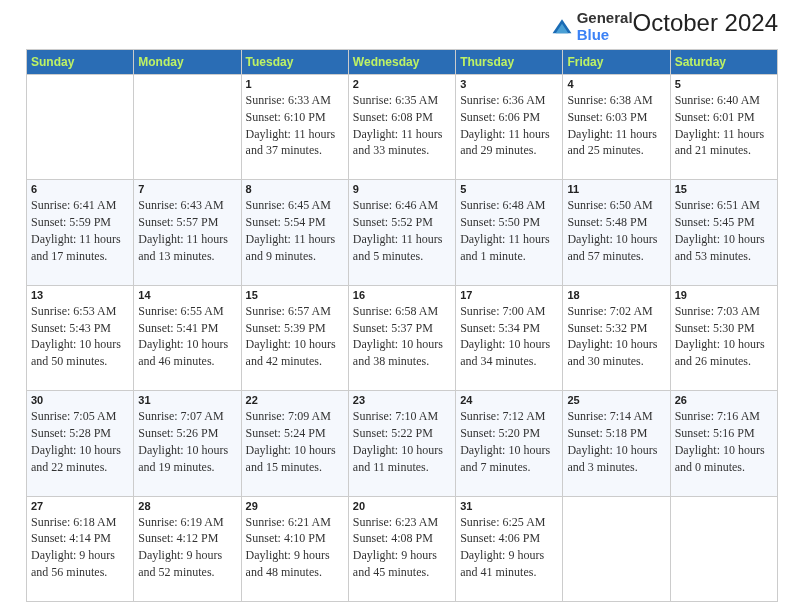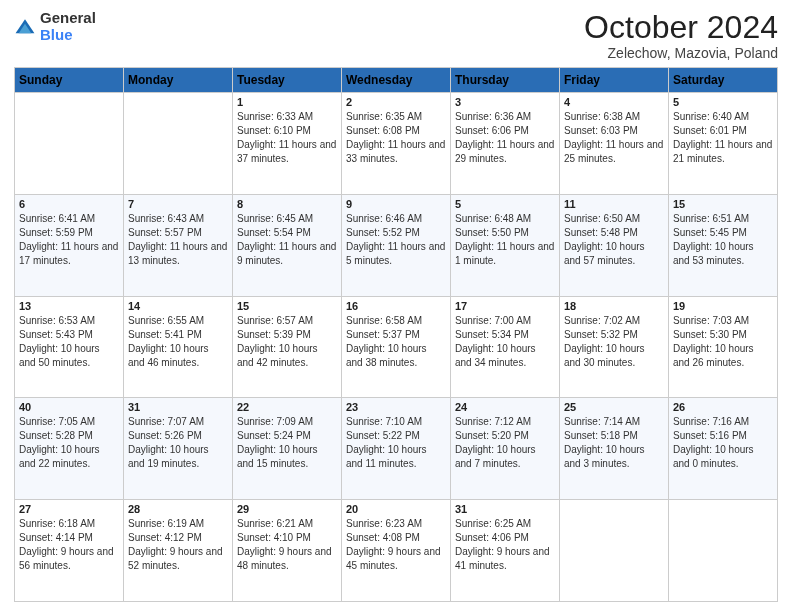--- a/index.html
+++ b/index.html
@@ -8,21 +8,22 @@
       height: 612px;
       font-family: Arial, sans-serif;
       background: #fff;
       overflow: hidden;
     }
     .page {
       width: 792px;
       height: 612px;
       display: flex;
       flex-direction: column;
-      padding: 10px 14px 10px 14px;
+      padding: 10px 14px 10px 26px;
+      align-items: flex-end;
     }
     .header {
       display: flex;
       justify-content: space-between;
       align-items: flex-start;
       margin-bottom: 6px;
     }
     .logo {
       display: flex;
       align-items: center;
@@ -36,37 +37,37 @@
     .logo-general { color: #333; }
     .logo-blue { color: #3b82f6; }
     .logo-icon {
       width: 22px;
       height: 22px;
     }
     .title-block {
       text-align: right;
     }
     .month-title {
-      font-size: 32px;
+      font-size: 24px;
       font-weight: normal;
       color: #222;
       line-height: 1.1;
     }
     .subtitle {
       font-size: 14px;
       color: #444;
     }
     .calendar {
       width: 100%;
       border-collapse: collapse;
       flex: 1;
     }
     .calendar th {
       background: #2a6db5;
-      color: #000000;
+      color: #bef264;
       font-size: 12px;
       font-weight: bold;
       padding: 5px 4px;
       text-align: left;
       border: 1px solid #ccc;
     }
     .calendar td {
       border: 1px solid #ccc;
       vertical-align: top;
       padding: 3px 4px;
@@ -75,23 +76,24 @@
       width: calc(100% / 7);
       height: 80px;
     }
     .day-num {
       font-size: 11px;
       font-weight: bold;
       color: #222;
       margin-bottom: 2px;
     }
     .day-info {
-      font-size: 10px;
+      font-size: 12px;
       color: #333;
       line-height: 1.4;
+      font-family: Liberation Serif, serif;
     }
     .empty-cell {
       background: #f9f9f9;
     }
     tr:nth-child(even) td { background: #f5f8fd; }
     tr:nth-child(odd) td { background: #fff; }
     .calendar thead tr th { background: #2a6db5; }
   </style>
 </head>
 <body>
@@ -103,21 +105,20 @@
         <polygon points="14,4 26,22 2,22" fill="#1a6bb5"></polygon>
         <polygon points="14,10 22,22 6,22" fill="#4a9fd4"></polygon>
       </svg>
       <div class="logo-text">
         <span class="logo-general">General</span><br>
         <span class="logo-blue">Blue</span>
       </div>
     </div>
     <div class="title-block">
       <div class="month-title">October 2024</div>
-      <div class="subtitle">Zelechow, Mazovia, Poland</div>
     </div>
   </div>
 
   <table class="calendar">
     <thead>
       <tr>
       <th>Sunday</th>
           <th>Monday</th>
           <th>Tuesday</th>
           <th>Wednesday</th>
@@ -206,21 +207,21 @@
             <div class="day-num">18</div>
             <div class="day-info">Sunrise: 7:02 AM<br>Sunset: 5:32 PM<br>Daylight: 10 hours and 30 minutes.</div>
           </td>
           <td>
             <div class="day-num">19</div>
             <div class="day-info">Sunrise: 7:03 AM<br>Sunset: 5:30 PM<br>Daylight: 10 hours and 26 minutes.</div>
           </td>
         </tr>
         <tr>
           <td>
-            <div class="day-num">40</div>
+            <div class="day-num">30</div>
             <div class="day-info">Sunrise: 7:05 AM<br>Sunset: 5:28 PM<br>Daylight: 10 hours and 22 minutes.</div>
           </td>
           <td>
             <div class="day-num">31</div>
             <div class="day-info">Sunrise: 7:07 AM<br>Sunset: 5:26 PM<br>Daylight: 10 hours and 19 minutes.</div>
           </td>
           <td>
             <div class="day-num">22</div>
             <div class="day-info">Sunrise: 7:09 AM<br>Sunset: 5:24 PM<br>Daylight: 10 hours and 15 minutes.</div>
           </td>

